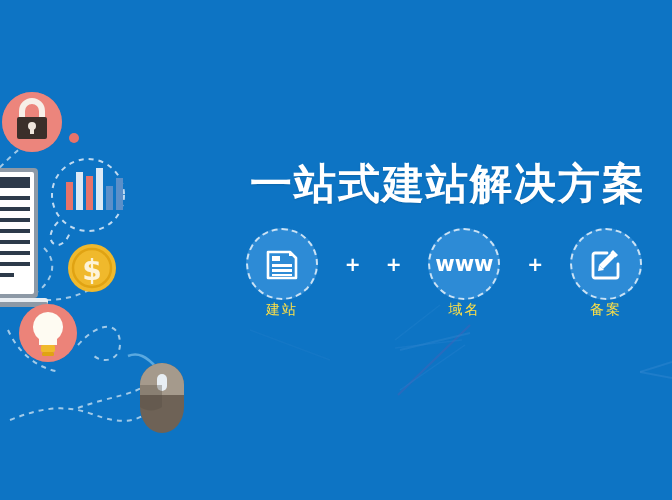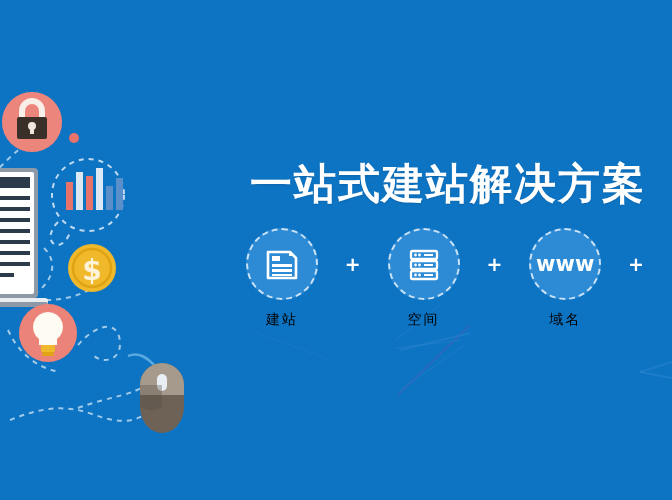--- a/index.html
+++ b/index.html
@@ -70,23 +70,23 @@
     height: 72px;
     border-radius: 50%;
     background: #2d8bd6;
     border: 2px dashed rgba(255,255,255,0.75);
     box-sizing: border-box;
     display: flex;
     align-items: center;
     justify-content: center;
   }
   .feature-label {
-    margin-top: 11px;
+    margin-top: 1px;
     font-size: 14px;
-    color: #000000;
+    color: #fde047;
     letter-spacing: 2px;
     line-height: 16px;
   }
   .plus {
     color: #ffffff;
     font-size: 19px;
     font-weight: bold;
     line-height: 72px;
     height: 72px;
     width: 16px;
@@ -210,46 +210,38 @@
           <rect x="7" y="22" width="20" height="3" fill="#ffffff"></rect>
           <rect x="7" y="27" width="20" height="2" fill="#ffffff"></rect>
           <rect x="24" y="5" width="3" height="4" fill="#ffffff"></rect>
         </svg>
       </div>
       <div class="feature-label">建站</div>
     </div>
 
     <div class="plus">+</div>
 
-    <div class="feature">
-      <div class="circle">
-        <svg width="34" height="34" viewBox="0 0 34 34">
-          <rect x="4" y="4" width="26" height="8" rx="1.5" fill="none" stroke="#ffffff" stroke-width="2.3"></rect>
-          <rect x="4" y="14" width="26" height="8" rx="1.5" fill="none" stroke="#ffffff" stroke-width="2.3"></rect>
-          <rect x="4" y="24" width="26" height="8" rx="1.5" fill="none" stroke="#ffffff" stroke-width="2.3"></rect>
-          <circle cx="8.5" cy="8" r="1.4" fill="#ffffff"></circle>
-          <circle cx="12.5" cy="8" r="1.4" fill="#ffffff"></circle>
-          <rect x="17" y="7" width="9" height="2" fill="#ffffff"></rect>
-          <circle cx="8.5" cy="18" r="1.4" fill="#ffffff"></circle>
-          <circle cx="12.5" cy="18" r="1.4" fill="#ffffff"></circle>
-          <rect x="17" y="17" width="9" height="2" fill="#ffffff"></rect>
-          <circle cx="8.5" cy="28" r="1.4" fill="#ffffff"></circle>
-          <circle cx="12.5" cy="28" r="1.4" fill="#ffffff"></circle>
-          <rect x="17" y="27" width="9" height="2" fill="#ffffff"></rect>
-        </svg>
-      </div>
-      <div class="feature-label">空间</div>
-    </div>
 
     <div class="plus">+</div>
 
     <div class="feature">
       <div class="circle">
         <span class="www-text">www</span>
       </div>
       <div class="feature-label">域名</div>
     </div>
 
     <div class="plus">+</div>
 
+    <div class="feature">
+      <div class="circle">
+        <svg width="34" height="34" viewBox="0 0 34 34">
+          <path d="M29 17 v12 a2 2 0 0 1 -2 2 H6 a2 2 0 0 1 -2 -2 V8 a2 2 0 0 1 2 -2 h12" fill="none" stroke="#ffffff" stroke-width="2.8" stroke-linecap="round"></path>
+          <path d="M14 22 l13 -13 l-4 -4 l-13 13 z" fill="#ffffff"></path>
+          <path d="M10 18 l-1 6 l6 -1 z" fill="#ffffff"></path>
+          <path d="M24 3 l5 5 l-2.5 2.5 l-5 -5 z" fill="#ffffff"></path>
+        </svg>
+      </div>
+      <div class="feature-label">备案</div>
+    </div>
 
   </div>
 </div>
 
 </body></html>

